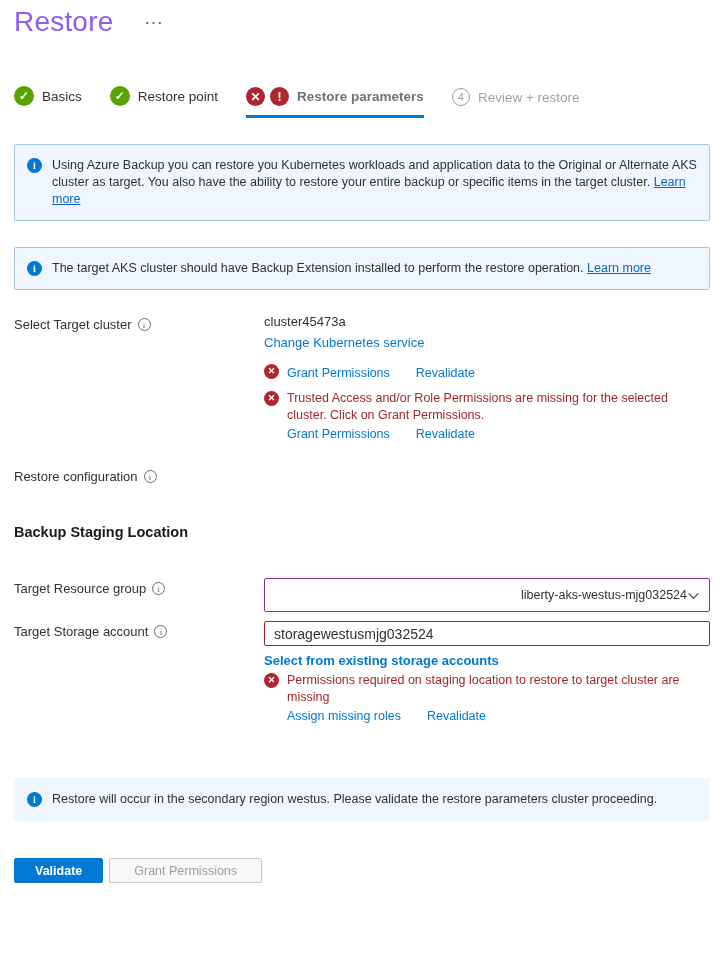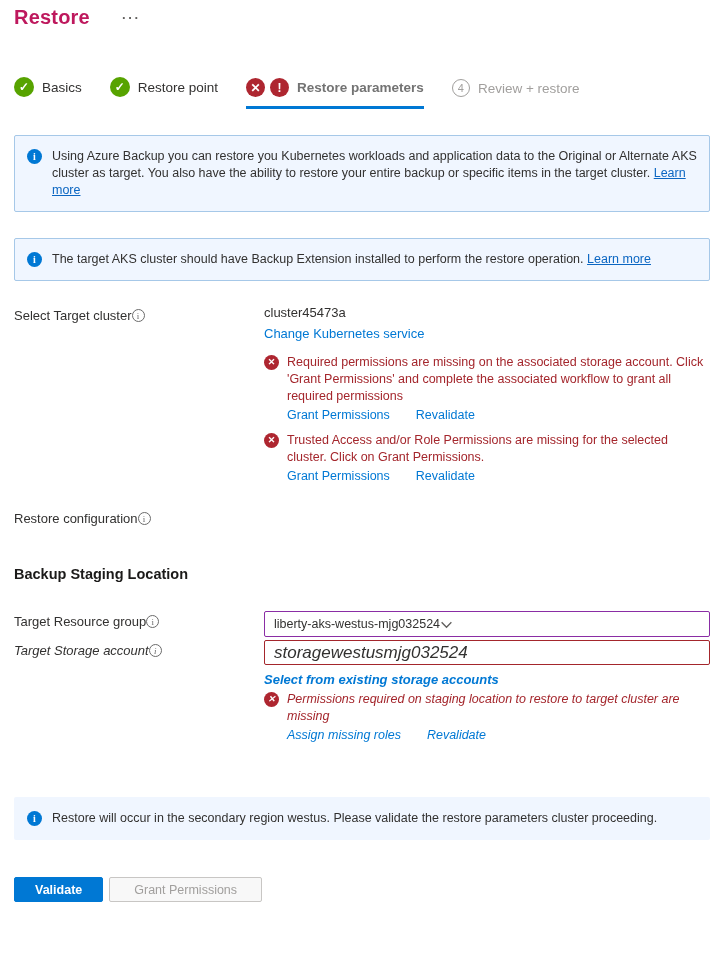--- a/index.html
+++ b/index.html
@@ -1,21 +1,21 @@
 <!DOCTYPE html>
 <html><head>
 <meta charset="utf-8">
 <style>
   * { margin:0; padding:0; box-sizing:border-box; }
   html,body { width:724px; background:#fff; font-family:"Liberation Sans", sans-serif; color:#323130; }
   body { padding:0 14px; }
 
   
   .page-header { padding-top:6px; display:flex; align-items:center; }
-  .page-title { font-size:20px; font-weight:bold; color:#be185d; letter-spacing:.2px; }
+  .page-title { font-size:28px; font-weight:normal; color:#8b5cf6; letter-spacing:.2px; }
   .ellipsis { margin-left:32px; color:#605e5c; font-size:13px; font-weight:bold; letter-spacing:2px; cursor:pointer; }
 
   
   .tabs { display:flex; align-items:flex-end; margin-top:48px; }
   .tab { display:flex; align-items:center; gap:8px; padding-bottom:9px; border-bottom:3px solid transparent; margin-right:28px; cursor:pointer; font-size:13.5px; }
   .tab.active { border-bottom-color:#0078d4; }
   .tab.active .tab-label { font-weight:bold; color:#737373; }
   .tab.upcoming .tab-label { color:#a19f9d; }
   .circle-icon { width:20px; height:20px; border-radius:50%; display:inline-flex; align-items:center; justify-content:center; flex:0 0 auto; color:#fff; font-size:12px; font-weight:bold; line-height:1; }
   .check { background:#57a300; }
@@ -26,38 +26,38 @@
   
   .banner { background:#f0f6ff; border:1px solid #a6c8e8; border-radius:2px; padding:12px; display:flex; gap:10px; font-size:12.5px; line-height:17px; margin-top:26px; }
   .banner.no-border { border-color:transparent; }
   .info-icon { width:15px; height:15px; border-radius:50%; background:#0078d4; color:#fff; font-size:10px; font-weight:bold; display:inline-flex; align-items:center; justify-content:center; flex:0 0 auto; margin-top:1px; font-family:"Liberation Serif", serif; }
   .banner a { color:#0b66c2; }
   a { color:#0078d4; text-decoration:none; cursor:pointer; }
   a.ul { text-decoration:underline; }
 
   
   .form-row { display:grid; grid-template-columns:250px 1fr; align-items:start; }
-  .form-label { font-size:13px; color:#323130; display:flex; align-items:center; padding-top:3px; }
+  .form-label { font-size:13px; color:#323130; display:flex; align-items:center; gap:6px; padding-top:3px; }
   .i-icon { width:13px; height:13px; border:1px solid #6b6b6b; color:#6b6b6b; border-radius:50%; font-size:9px; display:inline-flex; align-items:center; justify-content:center; font-family:"Liberation Serif", serif; cursor:pointer; }
   .value-col { font-size:13px; }
   .stack > * + * { margin-top:6px; }
 
   .error-block { display:flex; gap:8px; margin-top:13px; font-size:12.5px; line-height:17px; color:#a4262c; }
   .error-block .err-badge { width:15px; height:15px; border-radius:50%; background:#ae2630; color:#fff; font-size:9px; font-weight:bold; display:inline-flex; align-items:center; justify-content:center; flex:0 0 auto; margin-top:1px; }
   .error-links { display:flex; gap:26px; margin-top:2px; }
   .error-links a { font-size:12.5px; }
 
   .section-heading { font-size:14.5px; font-weight:bold; color:#1b1a19; margin-top:40px; }
 
-  .row-rg { margin-top:29px; }
-  .row-sa { margin-top:3px;font-style:italic; }
+  .row-rg { margin-top:38px; }
+  .row-sa { margin-top:9px; }
 
-  .dropdown { width:100%; height:26px; border:1px solid #8a2da5; border-radius:2px; background:#fff; display:flex; align-items:center; justify-content:flex-start; padding:8px 9px; font-size:12.5px; cursor:pointer; }
+  .dropdown { width:100%; height:26px; border:1px solid #8a2da5; border-radius:2px; background:#fff; display:flex; align-items:center; justify-content:flex-end; padding:16px 9px; font-size:12.5px; cursor:pointer; }
   .chev { color:#605e5c; display:inline-flex; }
-  .text-input { width:100%; height:25px; border:1px solid #a4262c; border-radius:2px; background:#fff; display:flex; align-items:center; padding:0 9px; font-size:17px; }
+  .text-input { width:100%; height:25px; border:1px solid #a4262c; border-radius:2px; background:#fff; display:flex; align-items:center; padding:0 9px; font-size:14px; }
 
   .bold-link { font-weight:bold; display:inline-block; margin-top:7px; }
 
   
   .footer-banner { margin-top:53px; }
   .footer-buttons { display:flex; gap:6px; margin-top:37px; padding-bottom:12px; }
   .btn { font-size:12.5px; height:25px; padding:0 20px; border-radius:2px; display:inline-flex; align-items:center; justify-content:center; cursor:pointer; font-family:inherit; }
   .btn-primary { background:#0078d4; border:1px solid #0078d4; color:#fff; font-weight:bold; }
   .btn-disabled { background:#f8f8f8; border:1px solid #c8c6c4; color:#a19f9d; padding:0 24px; cursor:default; }
 </style>
@@ -111,21 +111,20 @@
     <span class="i-icon">i</span>
   </div>
   <div class="value-col">
     <div class="stack">
       <div>cluster45473a</div>
       <div><a>Change Kubernetes service</a></div>
     </div>
     <div class="error-block">
       <span class="err-badge">✕</span>
       <div>
-        <div>Required permissions are missing on the associated storage account. Click 'Grant Permissions' and complete the associated workflow to grant all required permissions</div>
         <div class="error-links">
           <a>Grant Permissions</a>
           <a>Revalidate</a>
         </div>
       </div>
     </div>
     <div class="error-block" style="margin-top:8px;">
       <span class="err-badge">✕</span>
       <div>
         <div>Trusted Access and/or Role Permissions are missing for the selected cluster. Click on Grant Permissions.</div>

